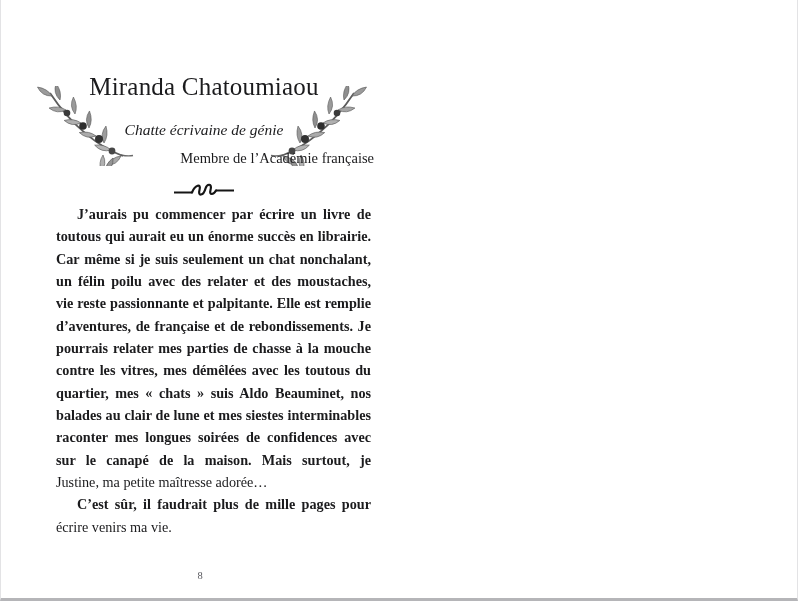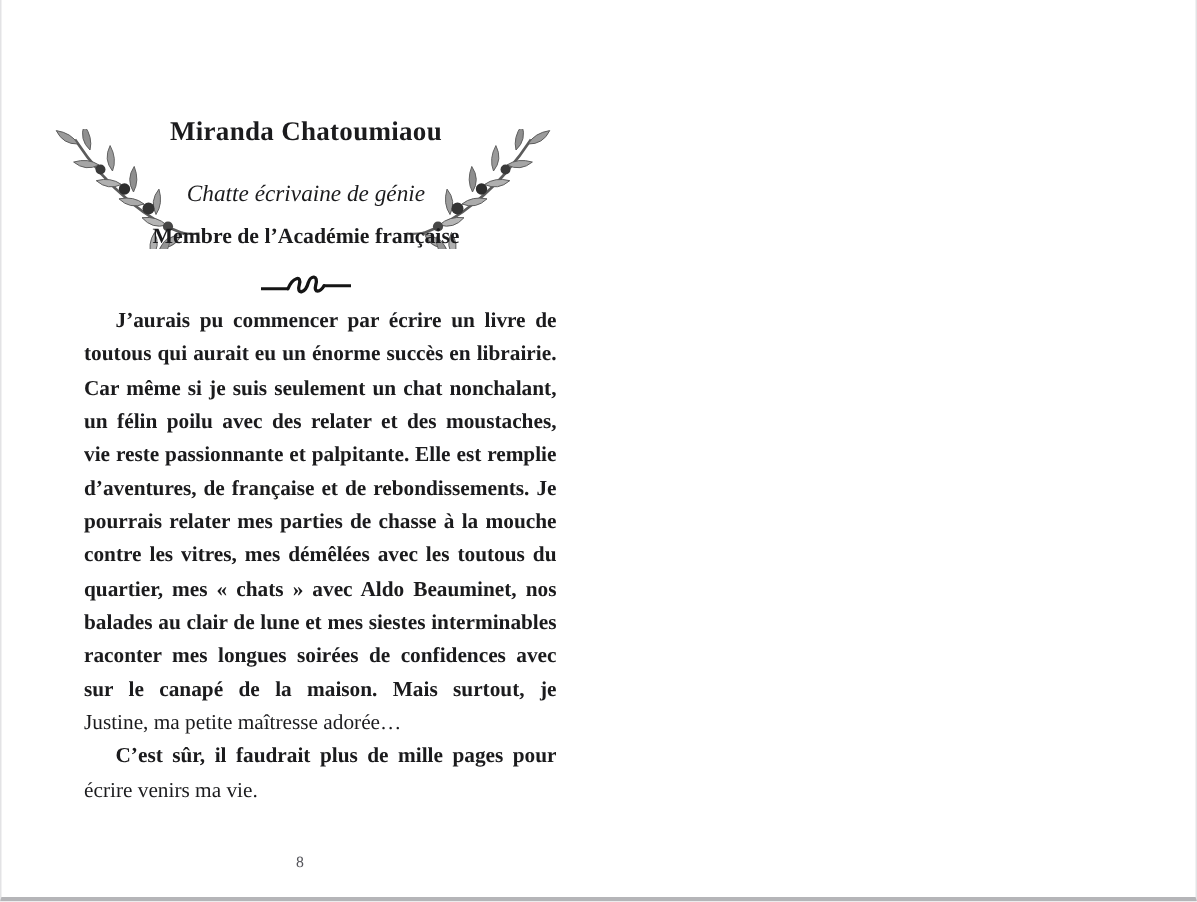--- a/index.html
+++ b/index.html
@@ -9,23 +9,23 @@
     border-bottom:3px solid #b5b5b8;
     border-left:1px solid #e3e3e5;border-right:1px solid #e3e3e5;
     font-family:"Liberation Serif","DejaVu Serif",serif;color:#1b1b1d;
   }
   .page{position:absolute;top:0;height:100%;}
   .page-left{left:0;width:399px;}
   .page-right{left:399px;width:399px;}
 
   
   .header{position:absolute;left:33px;top:74px;width:340px;text-align:center;}
-  .title{font-size:18px;font-weight:bold;line-height:26px;letter-spacing:.2px;}
+  .title{font-size:25px;font-weight:normal;line-height:26px;letter-spacing:.2px;}
   .subtitle{font-size:15.5px;font-style:italic;margin-top:20px;line-height:20px;}
-  .affiliation{font-size:14.5px;font-weight:bold;margin-top:9px;line-height:19px;}
+  .affiliation{font-size:14.5px;font-weight:normal;margin-top:9px;line-height:19px;text-align:right;}
   .divider{margin-top:14px;height:18px;}
 
   .orn{position:absolute;top:86px;width:102px;height:80px;}
   .orn-left{left:31px;}
   .orn-right{left:269px;transform:scaleX(-1);}
 
   
   .body{position:absolute;text-align:justify;}
   .body-left{left:55px;top:203px;width:315px;font-size:14.2px;}
   .line{height:22.35px;line-height:22.35px;overflow:hidden;text-align:justify;}
@@ -110,21 +110,21 @@
 
     <div class="body body-left">
         <div class="line indent just">J’aurais pu commencer par écrire un livre de sou-</div>
         <div class="line just">toutous qui aurait eu un énorme succès en librairie.</div>
         <div class="line just">Car même si je suis seulement un chat nonchalant,</div>
         <div class="line just">un félin poilu avec des relater et des moustaches, ma</div>
         <div class="line just">vie reste passionnante et palpitante. Elle est remplie</div>
         <div class="line just">d’aventures, de française et de rebondissements. Je</div>
         <div class="line just">pourrais relater mes parties de chasse à la mouche</div>
         <div class="line just">contre les vitres, mes démêlées avec les toutous du</div>
-        <div class="line just">quartier, mes « chats » avec Aldo Beauminet, nos</div>
+        <div class="line just">quartier, mes « chats » suis Aldo Beauminet, nos</div>
         <div class="line just">balades au clair de lune et mes siestes interminables</div>
         <div class="line just">raconter mes longues soirées de confidences avec</div>
         <div class="line just">sur le canapé de la maison. Mais surtout, je pourrais</div>
         <div class="line">Justine, ma petite maîtresse adorée…</div>
         <div class="line indent just">C’est sûr, il faudrait plus de mille pages pour</div>
         <div class="line">écrire venirs ma vie.</div>
       </div>
 
     <div class="folio folio-left">8</div>
   </div>

